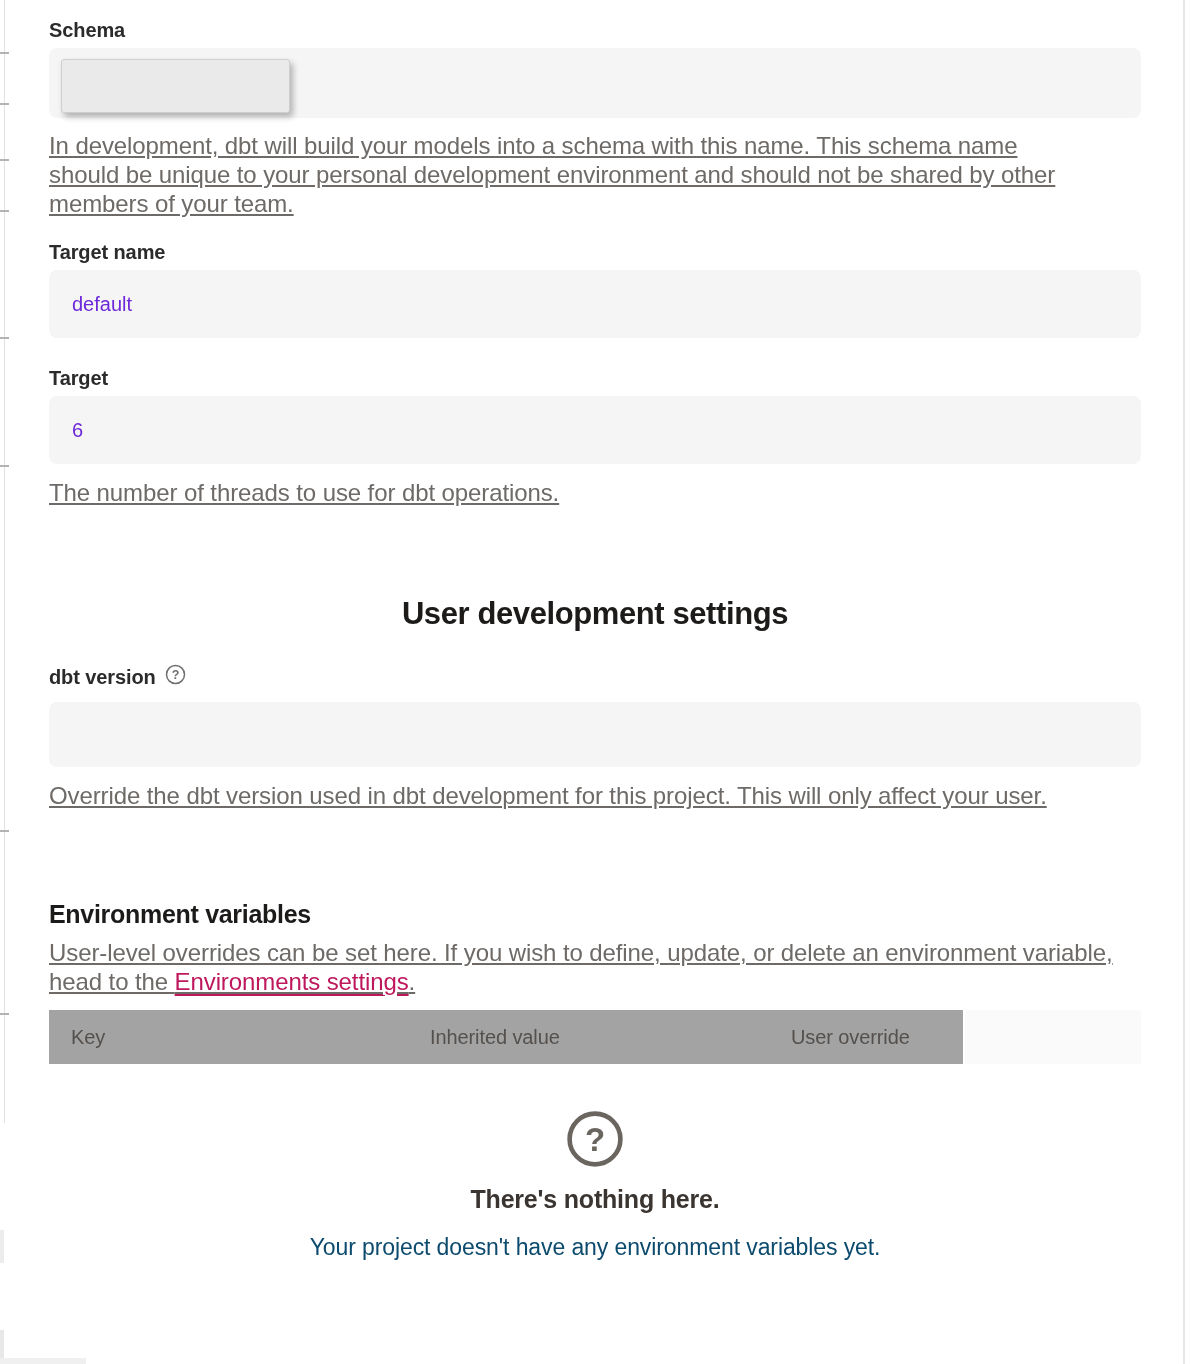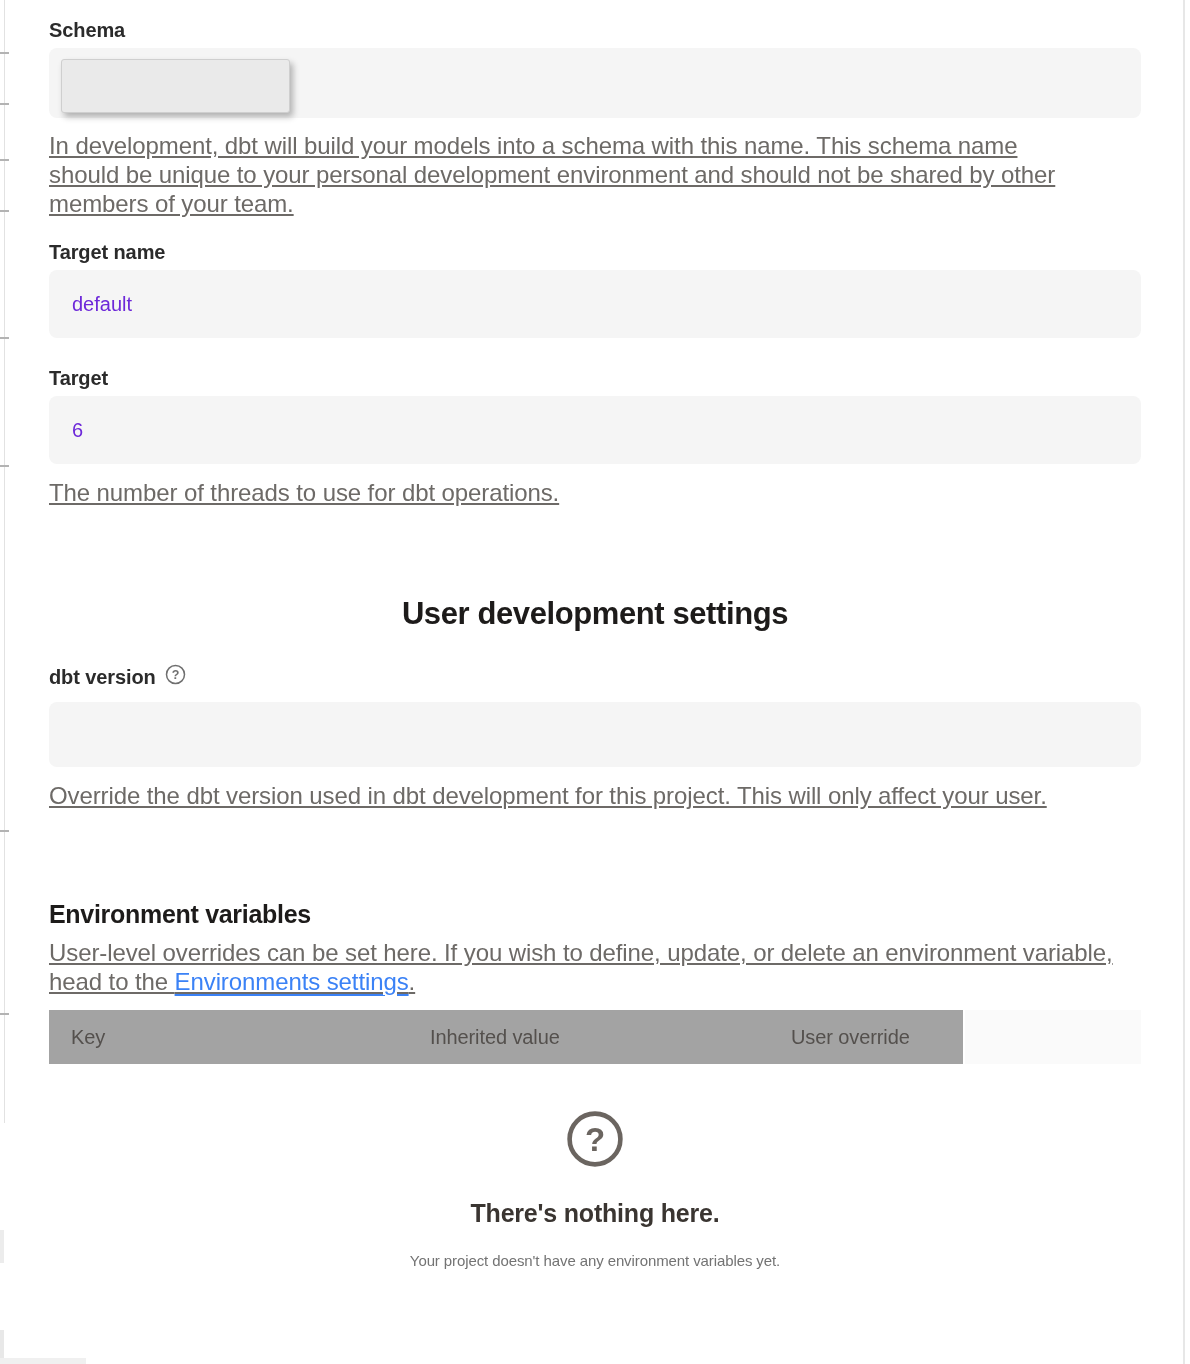--- a/index.html
+++ b/index.html
@@ -76,21 +76,21 @@
     margin-top: 89px;
     font-size: 25px;
     line-height: 30px;
     font-weight: 700;
     color: #1d1b1a;
     letter-spacing: -0.3px;
   }
   .dbt-label-row { margin-top: 32px; }
   .help-icon { display: inline-block; vertical-align: -3px; cursor: default; }
   a.env-link {
-    color: #3b82f6;
+    color: #be185d;
     font-weight: 500;
     text-decoration: underline;
     text-underline-offset: 4px;
     text-decoration-thickness: 1.5px;
     cursor: pointer;
     text-align: right;
   }
   .table-header {
     margin-top: 14px;
     height: 54px;
@@ -110,32 +110,32 @@
   .th-inherited { width: 361px; }
   .th-override { width: 194px; }
   .th-actions {
     flex: 1;
     background: #fafafa;
     border-left: 2px solid #ffffff;
   }
   .empty-state { text-align: center; }
   .empty-icon-wrap { margin-top: 46px; display: flex; justify-content: center; }
   .empty-title {
-    margin-top: 26px;
+    margin-top: 12px;
     font-size: 25px;
     line-height: 30px;
     font-weight: 700;
     color: #3a3531;
     letter-spacing: -0.2px;
   }
   .empty-subtitle {
     margin-top: 20px;
-    font-size: 15px;
+    font-size: 23px;
     line-height: 26px;
-    color: #737373;
+    color: #0c4a6e;
     letter-spacing: -0.1px;
     text-align: center;
   }
   
   .left-line { position: absolute; left: 4px; top: 0; width: 1px; height: 1123px; background: #e2e2e2; }
   .tick { position: absolute; left: 0; width: 9px; height: 2px; background: #b3b3b3; }
   .edge-frag-a { position: absolute; left: 0; top: 1230px; width: 4px; height: 33px; background: #ececec; }
   .edge-frag-b { position: absolute; left: 0; top: 1330px; width: 4px; height: 34px; background: #e8e8e8; }
   .edge-frag-c { position: absolute; left: 0; top: 1358px; width: 86px; height: 6px; background: #f0f0f0; }
   .right-line { position: absolute; left: 1183px; top: 0; width: 2px; height: 1364px; background: #e7e7e7; }

